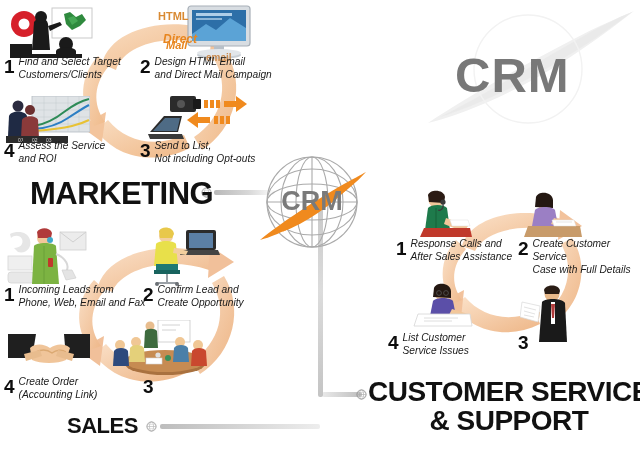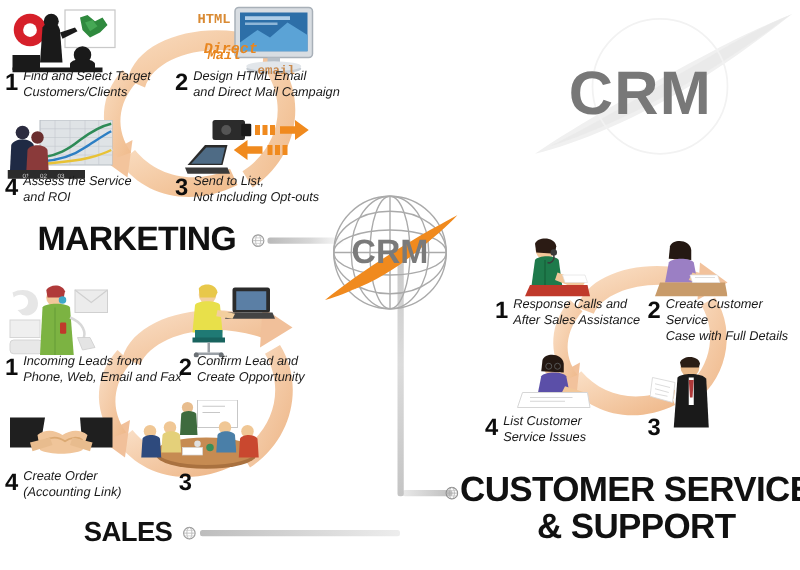--- a/index.html
+++ b/index.html
@@ -24,21 +24,21 @@
   
   .section-label {
     position: absolute;
     font-family: "Liberation Sans", sans-serif;
     font-weight: bold;
     color: #111111;
     letter-spacing: -0.5px;
     white-space: nowrap;
     line-height: 1.02;
   }
-  #label-marketing { left: 30px;  top: 178px; font-size: 27px; }
+  #label-marketing { left: 30px;  top: 178px; font-size: 31px; }
   #label-sales     { left: 67px;  top: 415px; font-size: 22px; }
   #label-service   { left: 368px; top: 378px; font-size: 28px; }
 
   
   #crm-watermark {
     position: absolute;
     left: 455px; top: 47px;
     font-size: 49px;
     font-weight: bold;
     color: #787878;
@@ -110,21 +110,21 @@
     white-space: pre-line;
     font-style: italic;
   }
 
   
   .illus { position: absolute; }
 
   
   .art-text {
     position: absolute;
-    font-family: Liberation Mono, monospace;
+    font-family: Liberation Sans, sans-serif;
     font-weight: bold;
     white-space: nowrap;
   }
   #art-html   { left: 158px; top: 10px;  font-size: 11px; color: #d98a33; }
   #art-direct { left: 163px; top: 32px;  font-size: 12px; color: #e8861f; font-style: italic; }
   #art-mail   { left: 166px; top: 39px;  font-size: 11px; color: #e8861f; font-style: italic; }
   #art-email  { left: 206px; top: 52px;  font-size: 10px; color: #c98a4e; }
 </style>
 </head>
 <body>

